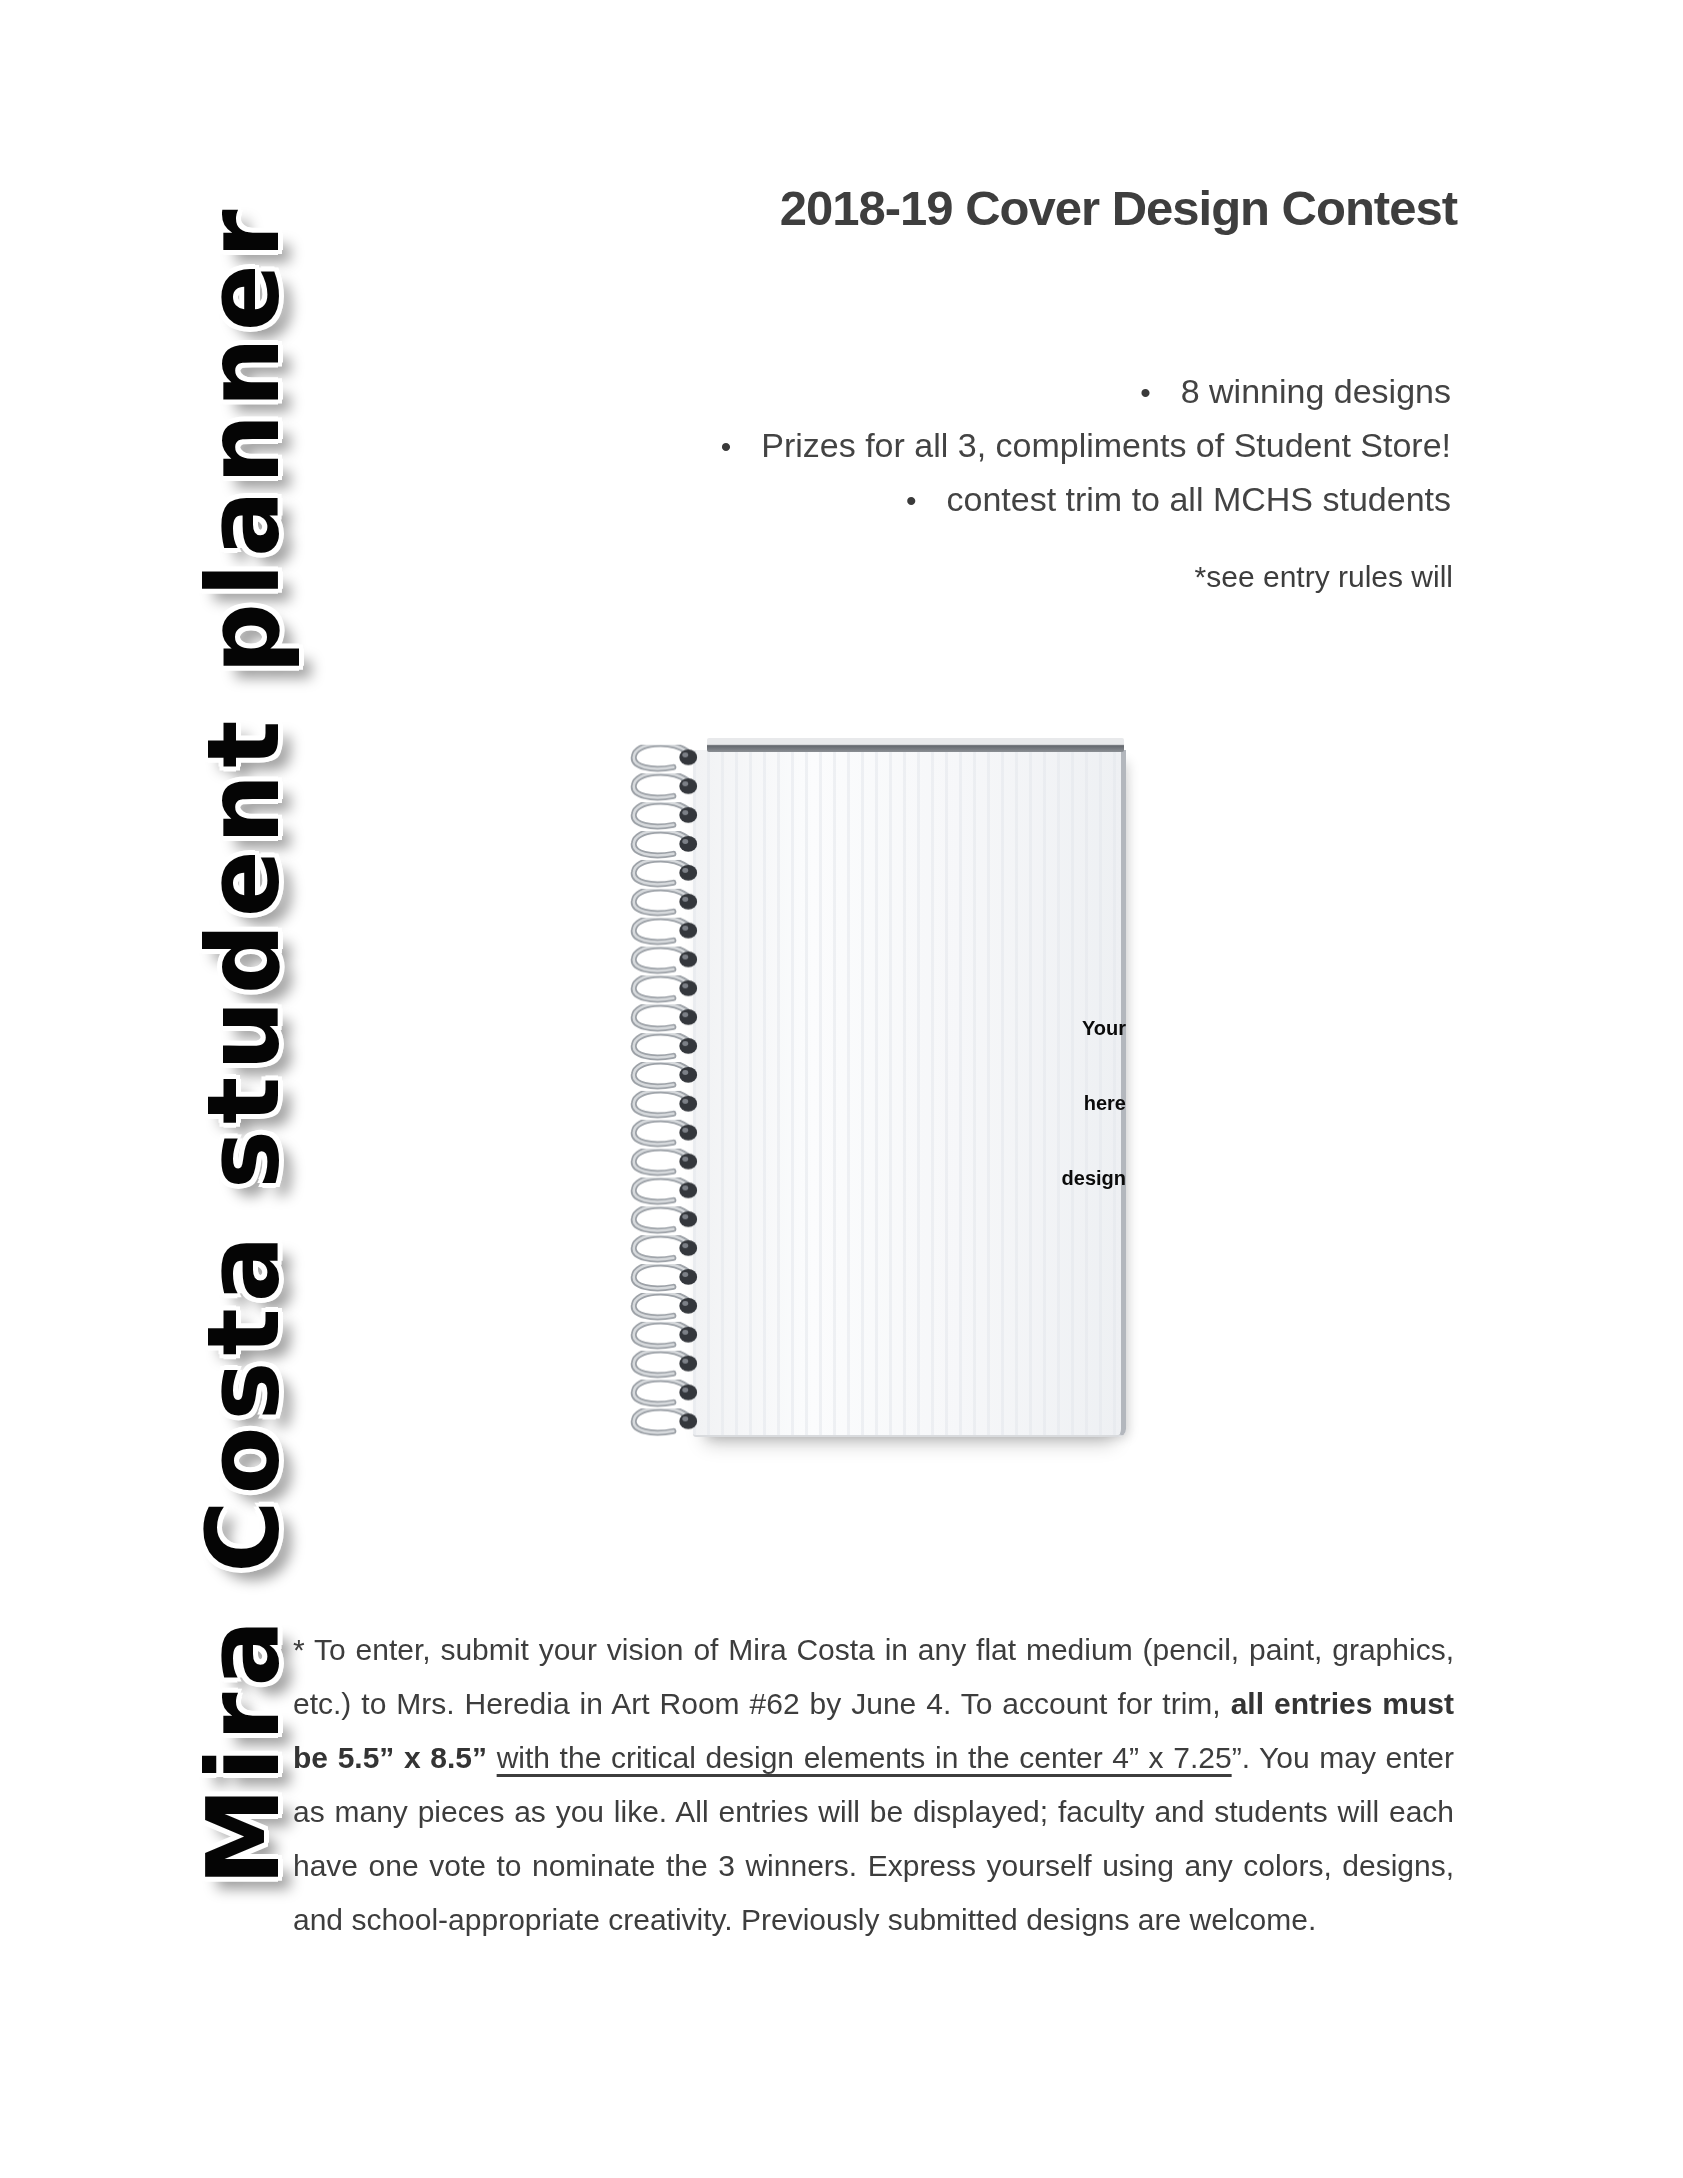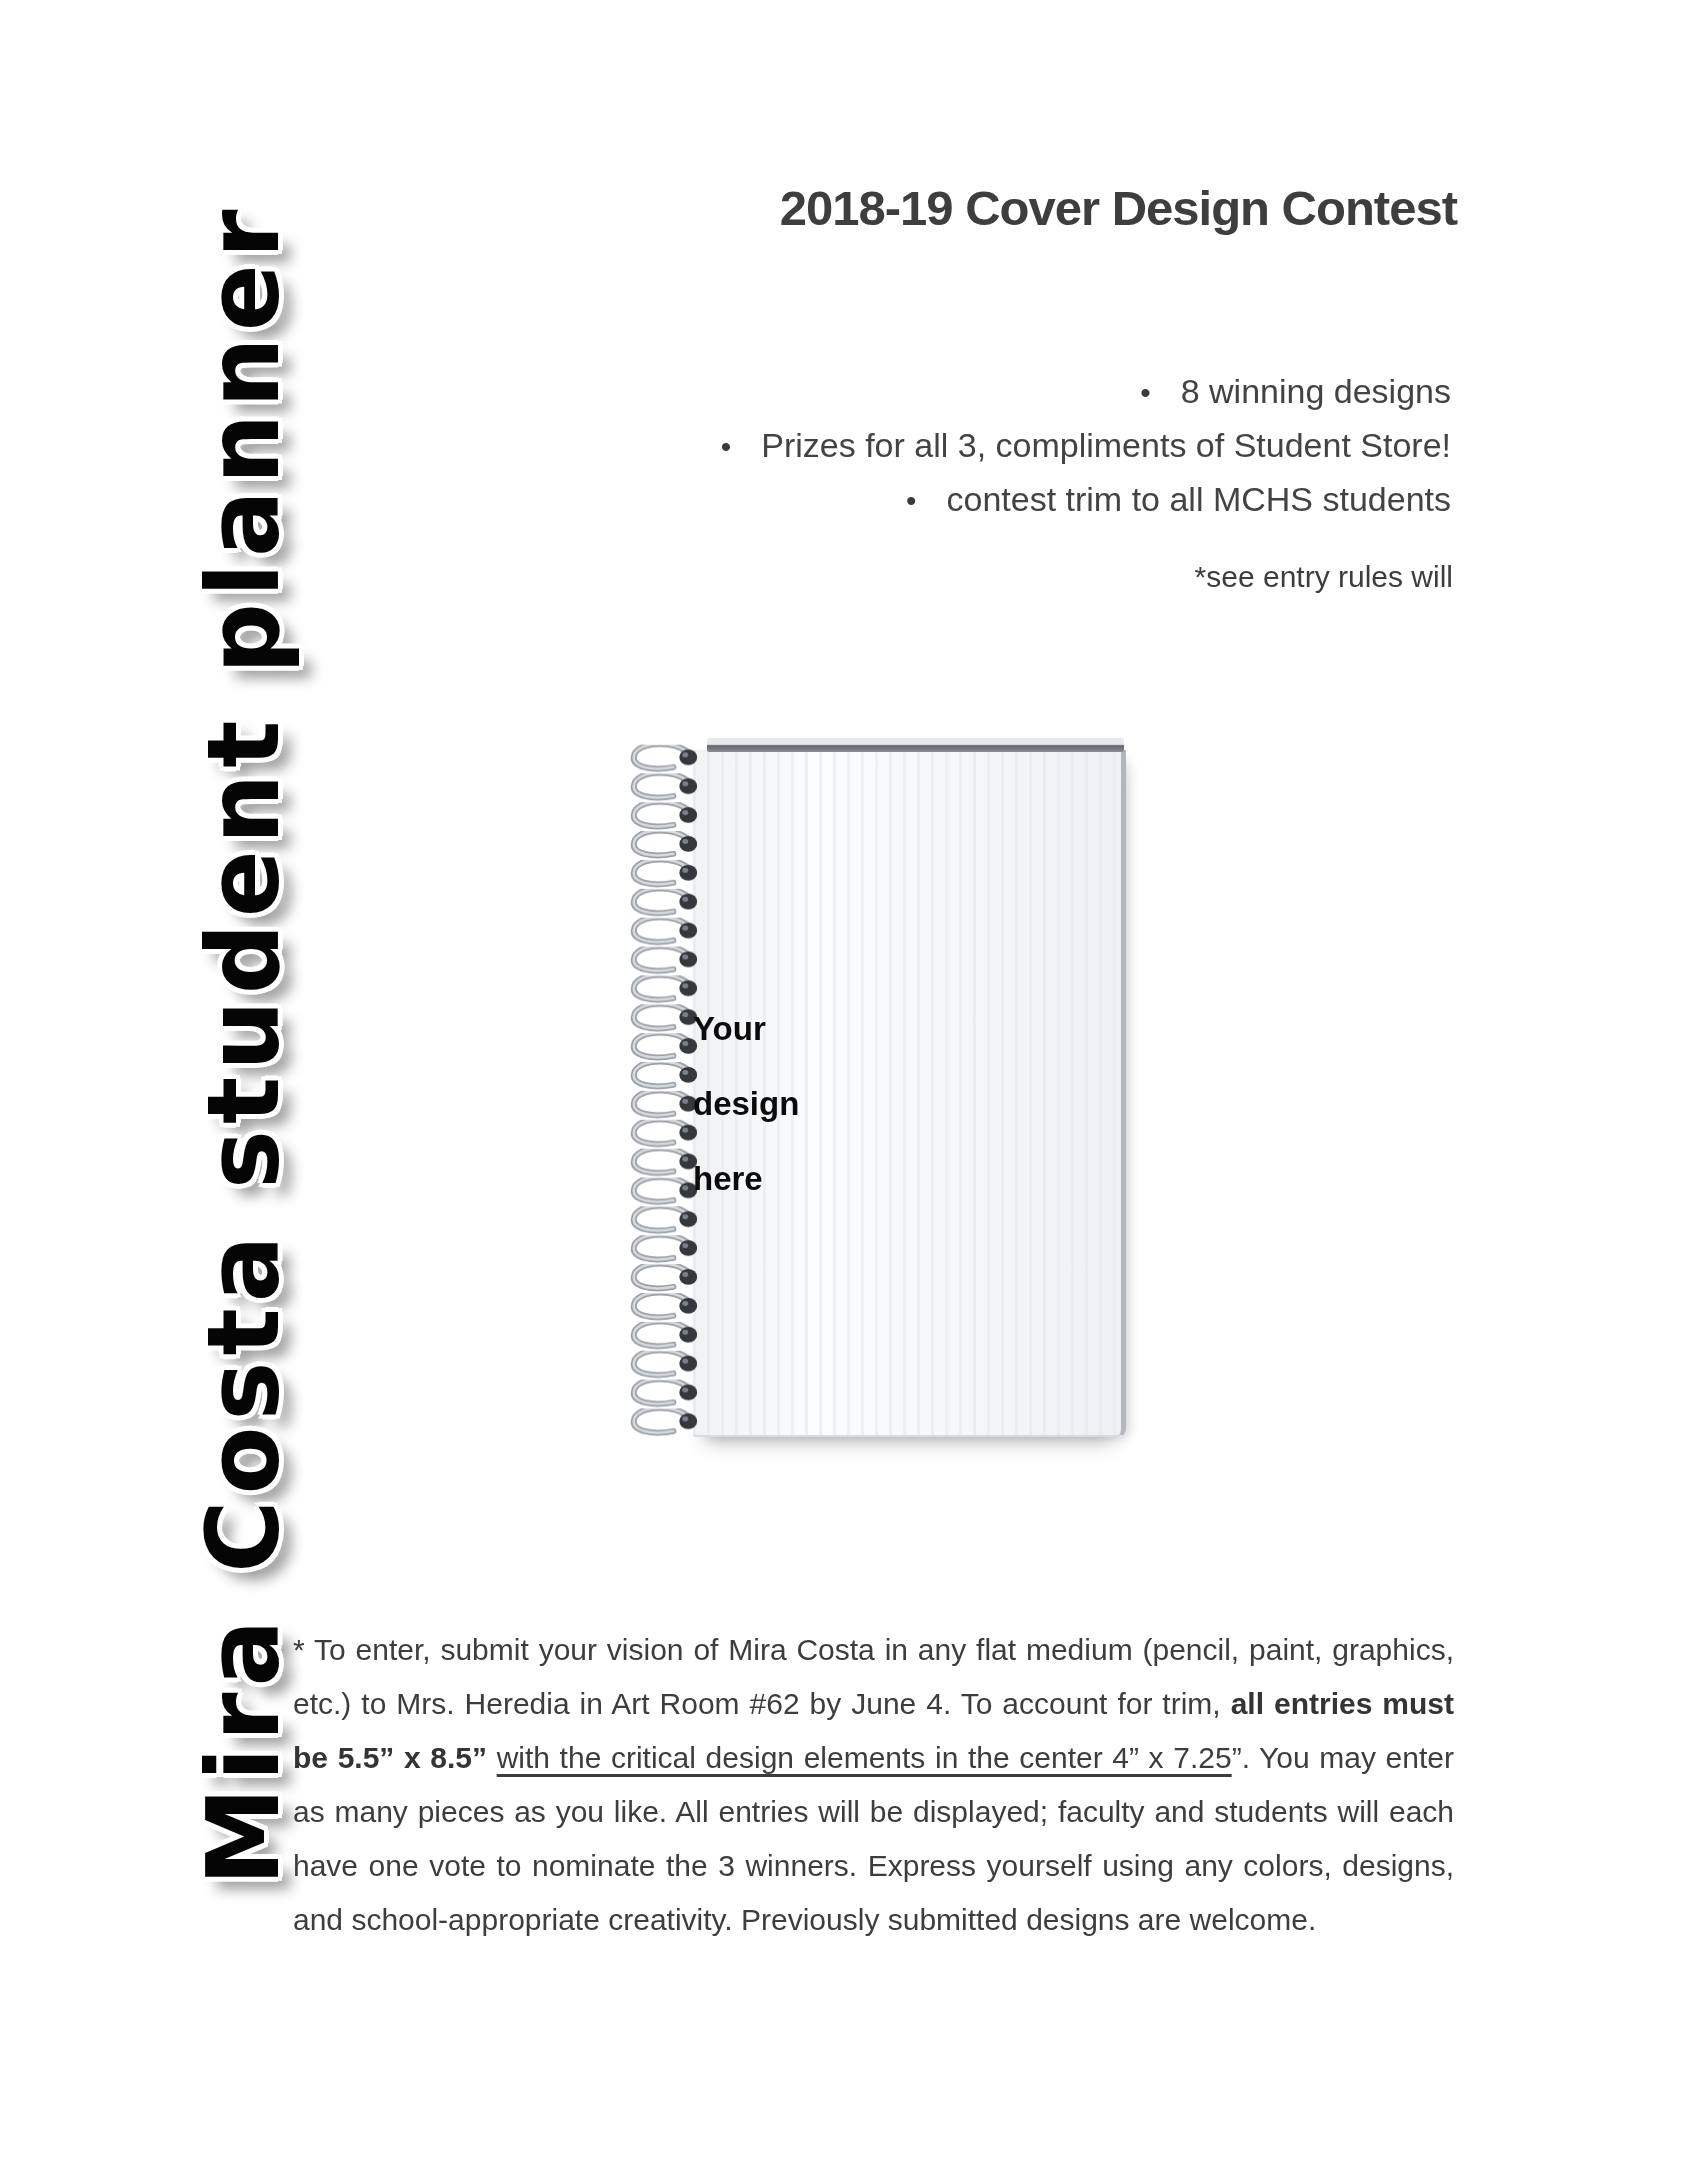--- a/index.html
+++ b/index.html
@@ -83,22 +83,22 @@
     box-shadow:8px 6px 12px -6px rgba(0,0,0,0.18), 0 18px 18px -12px rgba(0,0,0,0.22);
   }
   .nb-topedge{
     position:absolute;left:85px;right:8px;top:12px;height:14px;
     background:linear-gradient(180deg,#e8e9eb 0%,#e8e9eb 45%,#63676d 55%,#8b8f94 100%);
     border-radius:2px;
   }
   .nb-coil{position:absolute;left:0;top:18px;}
   .nb-text{
     position:absolute;left:71px;right:6px;top:265px;
-    text-align:left;
-    font-size:33px;font-weight:700;color:#0b0b0b;
+    text-align:right;
+    font-size:20px;font-weight:700;color:#0b0b0b;
     line-height:75px;
   }
 
   
   .rules{
     position:absolute;
     left:292px;right:228px;top:1622px;
     font-size:30px;
     line-height:54px;
     text-align:justify;
@@ -142,22 +142,22 @@
           <path d="M66 7 C 48 -5, 14 -2, 12 12 C 10 23, 30 27, 52 23" fill="none" stroke="#9ba0a6" stroke-width="6" stroke-linecap="round"></path>
           <path d="M66 7 C 48 -5, 14 -2, 12 12 C 10 23, 30 27, 52 23" fill="none" stroke="#d7dadd" stroke-width="2.5" stroke-linecap="round"></path>
           <ellipse cx="67" cy="13" rx="9" ry="8" fill="#34373c"></ellipse>
           <ellipse cx="64" cy="10.5" rx="3" ry="2.5" fill="#7c8087"></ellipse>
         </pattern>
       </defs>
       <rect x="0" y="0" width="88" height="700" fill="url(#coil)"></rect>
     </svg>
     <div class="nb-text">
       <div>Your</div>
+      <div>here</div>
       <div>design</div>
-      <div>here</div>
     </div>
   </div>
 
   <p class="rules" style="margin:1px;">
     <span>* To enter, submit your vision of Mira Costa in any flat medium (pencil, paint, graphics, etc.) to Mrs. Heredia in Art Room #62 by June 4.  To account for trim, </span><b>all entries must be 5.5” x 8.5” </b><u>with the critical design elements in the center 4” x 7.25</u><span>”.  You may enter as many pieces as you like.  All entries will be displayed; faculty and students will each have one vote to nominate the 3 winners.  Express yourself using any colors, designs, and school-appropriate creativity.  Previously submitted designs are welcome.</span>
   </p>
 
 </div>
 
 

